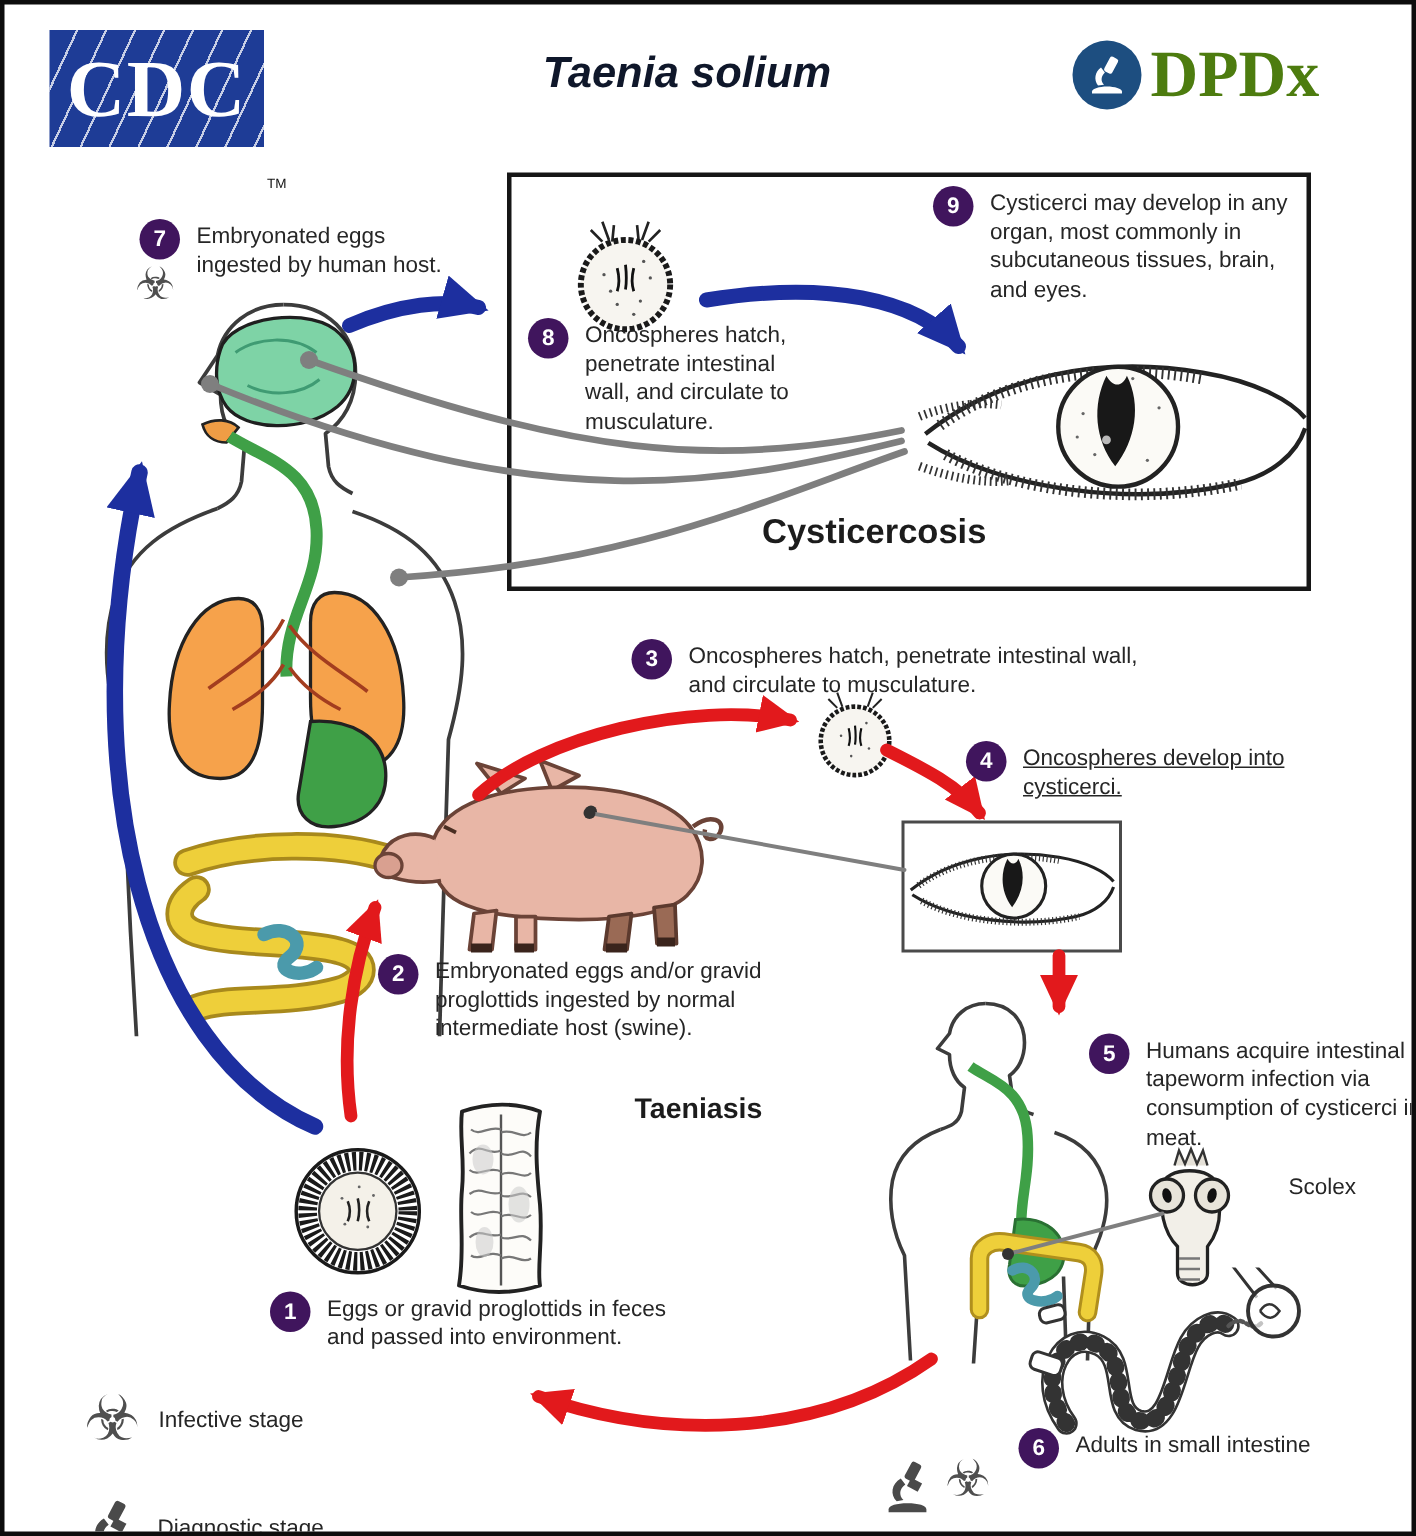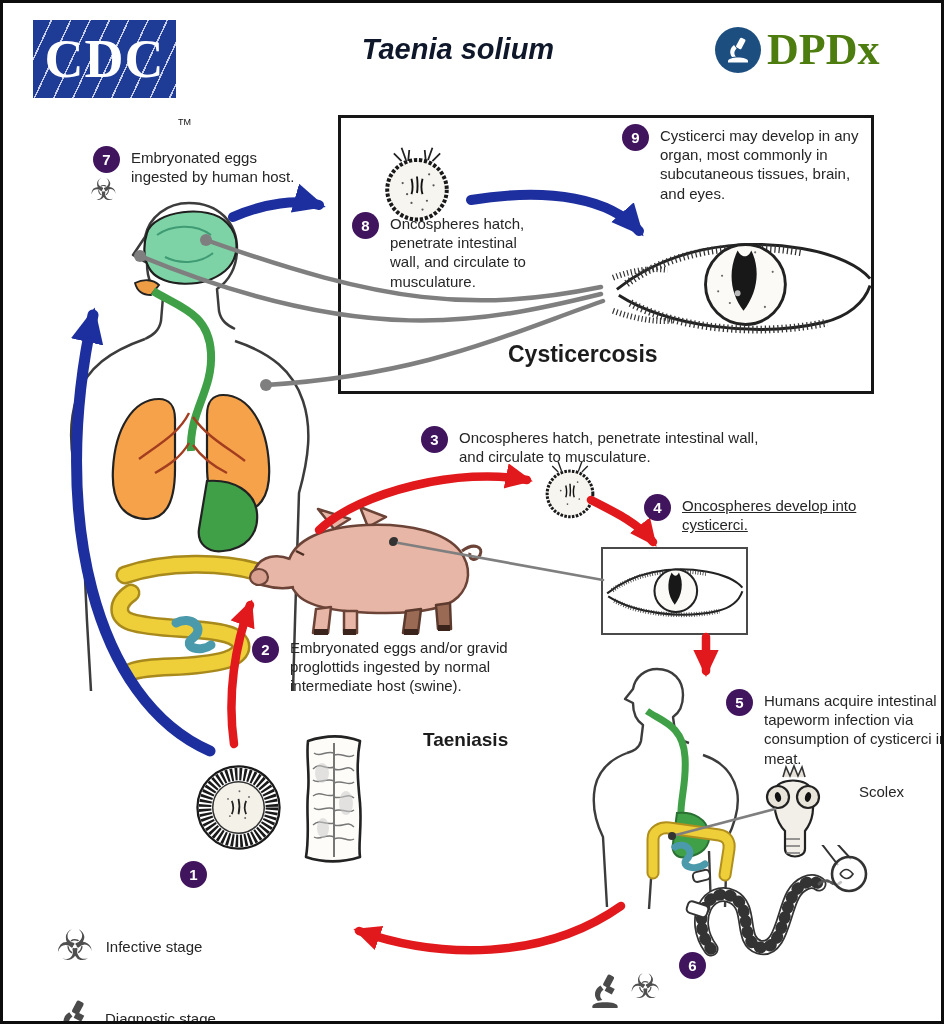--- a/index.html
+++ b/index.html
@@ -267,39 +267,41 @@
       <path d="M316 527C358 488 458 464 524 477" stroke-width="8.5" marker-end="url(#mr)"></path>
       <path d="M588 497C614 510 636 521 650 539" stroke-width="8.5" marker-end="url(#mr)"></path>
       <path d="M703 634L703 668" stroke-width="8.5" marker-end="url(#mr)"></path>
       <path d="M618 903C540 958 436 956 356 928" stroke-width="8.5" marker-end="url(#mr)"></path>
       <path d="M231 741C224 692 232 642 247 602" stroke-width="8.5" marker-end="url(#mr)"></path>
     </g>
   </svg>
 
   <div class="step" style="left:177px;top:858px;">
     <div class="num">1</div>
+    <div class="txt" style="width:250px;">Eggs or gravid proglottids in feces and passed into environment.</div>
   </div>
   <div class="step" style="left:249px;top:633px;">
     <div class="num">2</div>
     <div class="txt" style="width:240px;">Embryonated eggs and/or gravid proglottids ingested by normal intermediate host (swine).</div>
   </div>
   <div class="step" style="left:418px;top:423px;">
     <div class="num">3</div>
     <div class="txt" style="width:300px;">Oncospheres hatch, penetrate intestinal wall, and circulate to musculature.</div>
   </div>
   <div class="step" style="left:641px;top:491px;">
     <div class="num">4</div>
     <div class="txt" style="width:175px;text-decoration:underline;">Oncospheres develop into cysticerci.</div>
   </div>
   <div class="step" style="left:723px;top:686px;">
     <div class="num">5</div>
     <div class="txt" style="width:190px;">Humans acquire intestinal tapeworm infection via consumption of cysticerci in meat.</div>
   </div>
   <div class="step" style="left:676px;top:949px;">
     <div class="num">6</div>
+    <div class="txt" style="width:210px;white-space:nowrap;">Adults in small intestine</div>
   </div>
   <div class="step" style="left:90px;top:143px;">
     <div class="num">7</div>
     <div class="txt" style="width:180px;">Embryonated eggs ingested by human host.</div>
   </div>
   <div class="step" style="left:349px;top:209px;">
     <div class="num">8</div>
     <div class="txt" style="width:152px;">Oncospheres hatch, penetrate intestinal wall, and circulate to musculature.</div>
   </div>
   <div class="step" style="left:619px;top:121px;">

